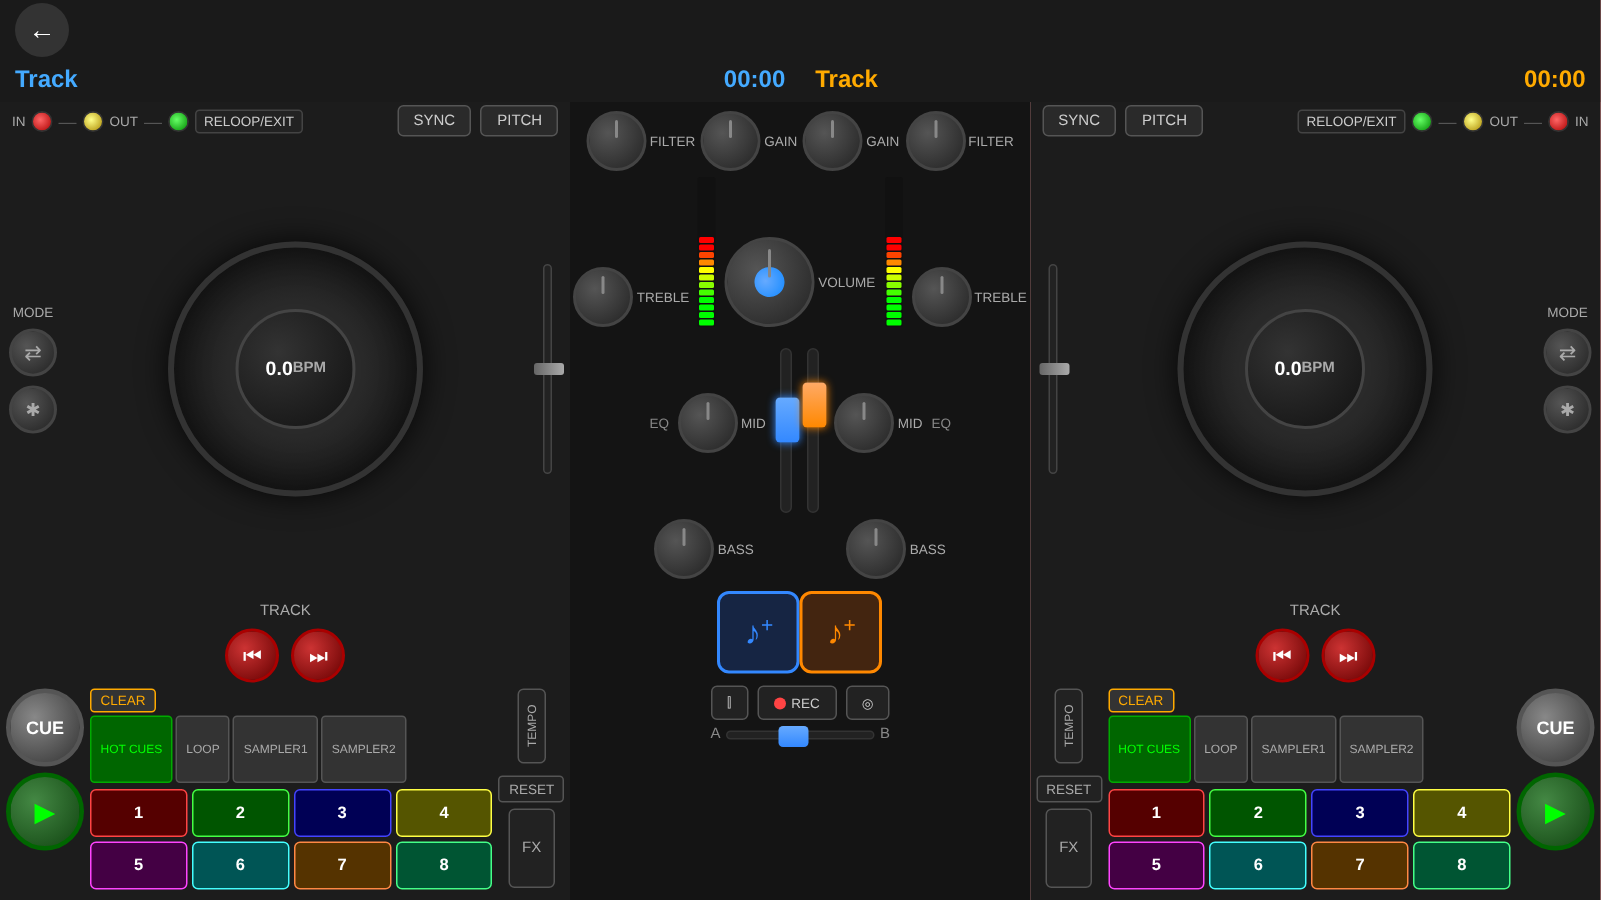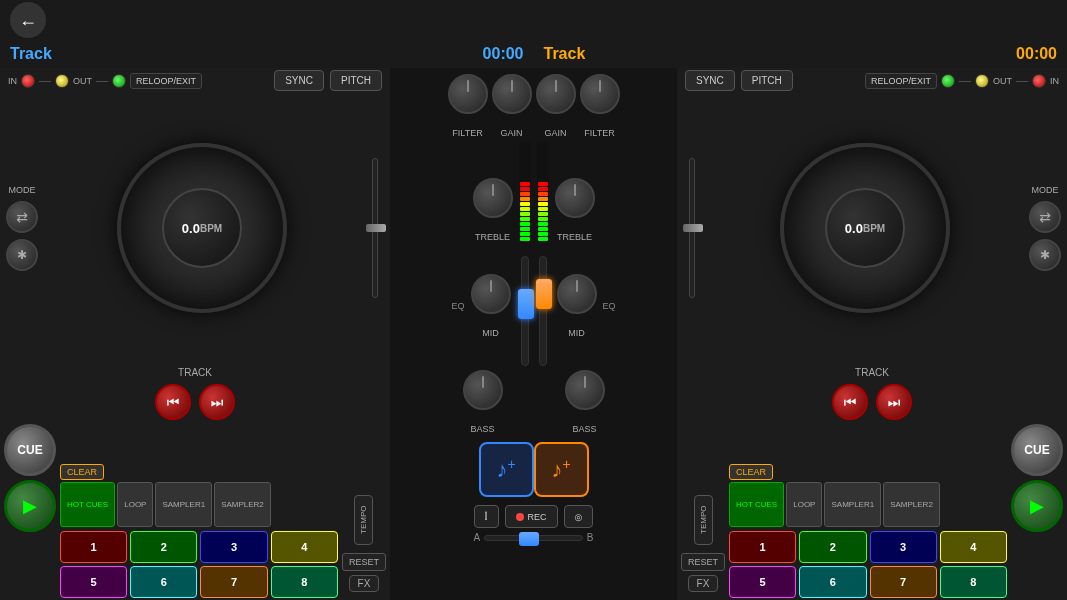--- a/index.html
+++ b/index.html
@@ -91,23 +91,23 @@
       background: #141414;
       display: flex;
       flex-direction: column;
       align-items: center;
       position: relative;
     }
     .label-small { color: #aaa; font-size: 9px; text-align: center; }
 
     .knob-container {
       display: flex;
-      flex-direction: column;
+      flex-direction: row;
       align-items: center;
-      gap: 14px;
+      gap: 2px;
     }
 
     .knob {
       border-radius: 50%;
       background: radial-gradient(circle at 35% 35%, #555, #222);
       border: 2px solid #444;
       position: relative;
       display: flex; align-items: center; justify-content: center;
     }
     .knob::after {
@@ -217,21 +217,20 @@
       color: white; font-size: 14px; cursor: pointer;
     }
     .clear-btn {
       background: #333;
       border: 1px solid #fa0;
       color: #fa0;
       font-size: 9px;
       padding: 2px 6px;
       border-radius: 3px;
       cursor: pointer;
-      margin-top: 40px;
     }
     .cue-big {
       width: 52px; height: 52px;
       border-radius: 50%;
       background: radial-gradient(circle at 35% 35%, #888, #333);
       border: 3px solid #555;
       display: flex; align-items: center; justify-content: center;
       color: white; font-size: 12px; font-weight: bold;
       cursor: pointer;
     }
@@ -280,21 +279,21 @@
     .pad-4 { background: #550; border-color: #ff4; }
     .pad-5 { background: #404; border-color: #f4f; }
     .pad-6 { background: #055; border-color: #4ff; }
     .pad-7 { background: #530; border-color: #f84; }
     .pad-8 { background: #053; border-color: #4f8; }
     .fx-btn {
       background: #222;
       border: 1px solid #555;
       color: #aaa;
       font-size: 10px;
-      padding: 2px 8px;
+      padding: 20px 8px;
       border-radius: 4px;
       cursor: pointer;
       margin-bottom: 4px;
     }
     .reset-btn {
       background: #222;
       border: 1px solid #555;
       color: #aaa;
       font-size: 9px;
       padding: 3px 6px;
@@ -559,20 +558,26 @@
         <div class="vu-seg" style="background:#4f0;"></div>
         <div class="vu-seg" style="background:#8f0;"></div>
         <div class="vu-seg" style="background:#cf0;"></div>
         <div class="vu-seg" style="background:#ff0;"></div>
         <div class="vu-seg" style="background:#f80;"></div>
         <div class="vu-seg" style="background:#f40;"></div>
         <div class="vu-seg" style="background:#f00;"></div>
         <div class="vu-seg" style="background:#f00;"></div>
       </div>
 
+      <div class="knob-container">
+        <div class="knob" style="width:60px;height:60px;">
+          <div style="position:absolute;width:20px;height:20px;border-radius:50%;background:radial-gradient(circle at 40% 40%,#6af,#18f);top:50%;left:50%;transform:translate(-50%,-50%) rotate(-30deg);"></div>
+        </div>
+        <span class="label-small">VOLUME</span>
+      </div>
 
       <div class="vu-meter">
         <div class="vu-seg" style="background:#0f0;"></div>
         <div class="vu-seg" style="background:#0f0;"></div>
         <div class="vu-seg" style="background:#0f0;"></div>
         <div class="vu-seg" style="background:#0f0;"></div>
         <div class="vu-seg" style="background:#4f0;"></div>
         <div class="vu-seg" style="background:#8f0;"></div>
         <div class="vu-seg" style="background:#cf0;"></div>
         <div class="vu-seg" style="background:#ff0;"></div>

